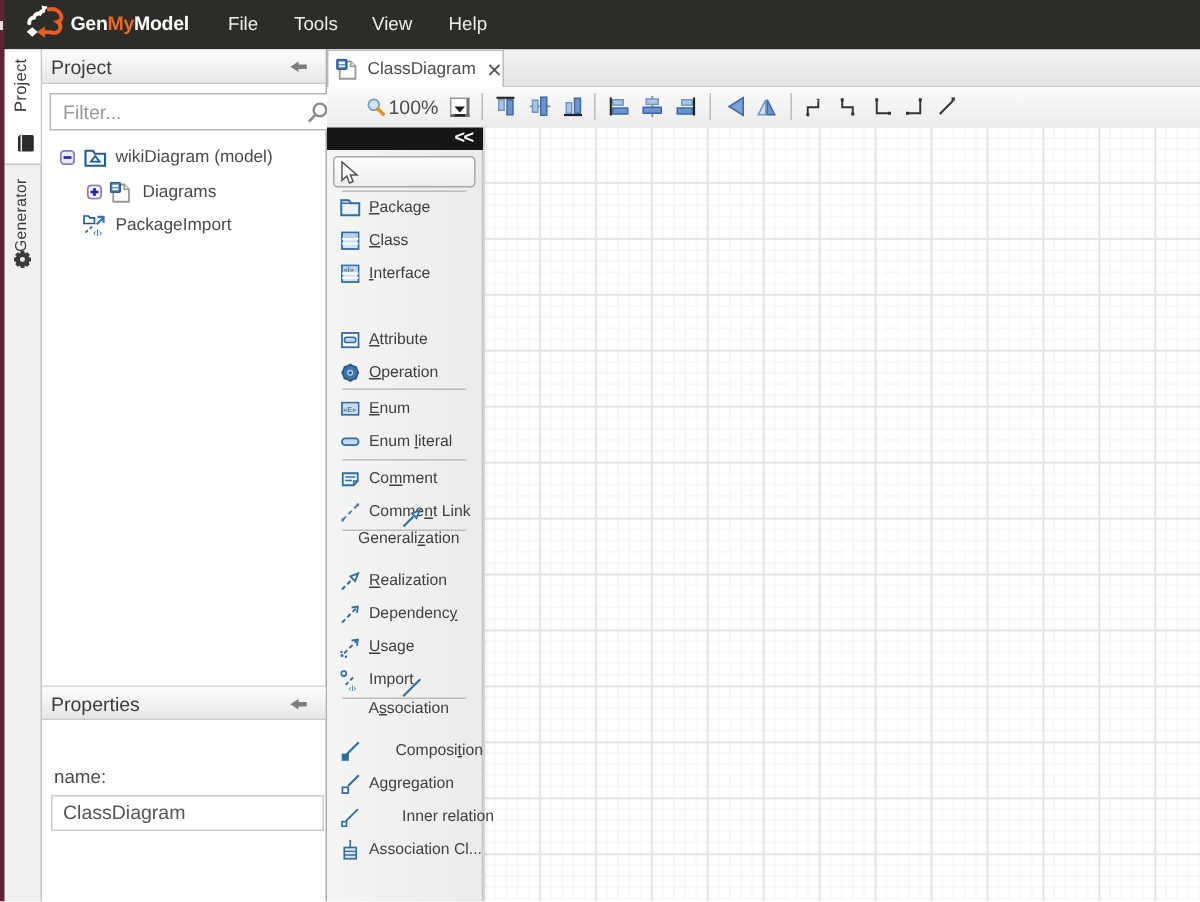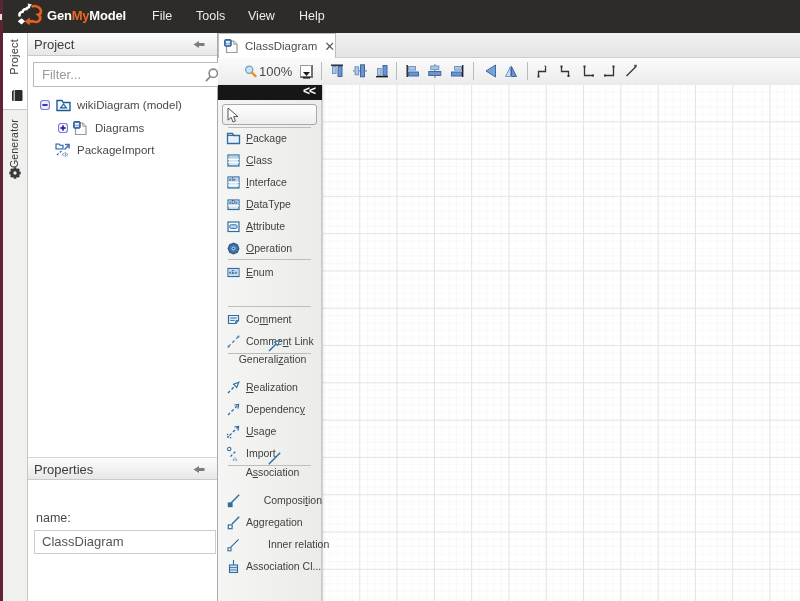--- a/index.html
+++ b/index.html
@@ -297,29 +297,20 @@
     <div class="pitem" style="top:86px;">
         <svg width="15" height="15" viewBox="0 0 15 15">
           <rect x="2" y="2" width="11" height="11" fill="#d8e4f1" stroke="#2e6da4" stroke-width="1.2"></rect>
           <rect x="2.6" y="2.6" width="9.8" height="4" fill="#c2d5ea"></rect>
           <text x="3.1" y="6.2" font-size="4.8" fill="#123a60" font-family="Liberation Sans">«I»</text>
           <line x1="2" y1="7.3" x2="13" y2="7.3" stroke="#fff" stroke-width="1.2"></line>
           <line x1="2" y1="10.2" x2="13" y2="10.2" stroke="#fff" stroke-width="1.2"></line>
         </svg>
         <span class="lb"><u>I</u>nterface</span>
       </div>
-    <div class="pitem" style="top:108px;">
-        <svg width="15" height="15" viewBox="0 0 15 15">
-          <rect x="2" y="3" width="11" height="9.5" fill="#d8e4f1" stroke="#2e6da4" stroke-width="1.2"></rect>
-          <rect x="2.6" y="3.6" width="9.8" height="4.2" fill="#c2d5ea"></rect>
-          <text x="2.9" y="7.4" font-size="4.8" fill="#123a60" font-family="Liberation Sans">«D»</text>
-          <line x1="2" y1="8.8" x2="13" y2="8.8" stroke="#fff" stroke-width="1.2"></line>
-        </svg>
-        <span class="lb"><u>D</u>ataType</span>
-      </div>
     <div class="pitem" style="top:152px;">
         <svg width="15" height="15" viewBox="0 0 15 15">
           <rect x="2.8" y="2.8" width="9.4" height="9.4" rx="1.5" fill="#3c74ae"></rect>
           <rect x="2.8" y="2.8" width="9.4" height="9.4" rx="1.5" fill="#3c74ae" transform="rotate(45 7.5 7.5)"></rect>
           <circle cx="7.5" cy="7.5" r="5" fill="#3c74ae" stroke="#274f78" stroke-width="0.8"></circle>
           <circle cx="7.5" cy="7.5" r="2" fill="#b9cfe6"></circle>
           <circle cx="7.5" cy="7.5" r="1" fill="#274f78"></circle>
         </svg>
         <span class="lb"><u>O</u>peration</span>
       </div>
@@ -332,20 +323,26 @@
       </div>
     <div class="psep" style="top:174px;"></div>
     <div class="pitem" style="top:176px;">
         <svg width="15" height="15" viewBox="0 0 15 15">
           <rect x="2" y="3.5" width="11" height="8" fill="#fff" stroke="#2e6da4" stroke-width="1.2"></rect>
           <rect x="2.6" y="4.1" width="9.8" height="6.8" fill="#c6daee"></rect>
           <text x="2.8" y="9.4" font-size="4.8" fill="#17456e" font-family="Liberation Sans">«E»</text>
         </svg>
         <span class="lb"><u>E</u>num</span>
       </div>
+    <div class="pitem" style="top:198px;">
+        <svg width="15" height="15" viewBox="0 0 15 15">
+          <rect x="2" y="5.2" width="11" height="4.6" rx="2.2" fill="#c6daee" stroke="#2e6da4" stroke-width="1.2"></rect>
+        </svg>
+        <span class="lb">Enum <u>l</u>iteral</span>
+      </div>
     <div class="psep" style="top:221px;"></div>
     <div class="pitem" style="top:223px;text-align:center;">
         <svg width="15" height="15" viewBox="0 0 15 15">
           <path d="M2.5 3.5 L12.5 3.5 L12.5 8.6 L9.8 11.5 L2.5 11.5 Z" fill="#eaf2fa" stroke="#2e6da4" stroke-width="1.2"></path>
           <line x1="4.2" y1="6" x2="10.8" y2="6" stroke="#2e6da4" stroke-width="1"></line>
           <line x1="4.2" y1="8.4" x2="8.6" y2="8.4" stroke="#2e6da4" stroke-width="1"></line>
           <path d="M12.5 8.6 L9.8 8.6 L9.8 11.5" fill="none" stroke="#2e6da4" stroke-width="1"></path>
         </svg>
         <span class="lb">Co<u>m</u>ment</span>
       </div>

